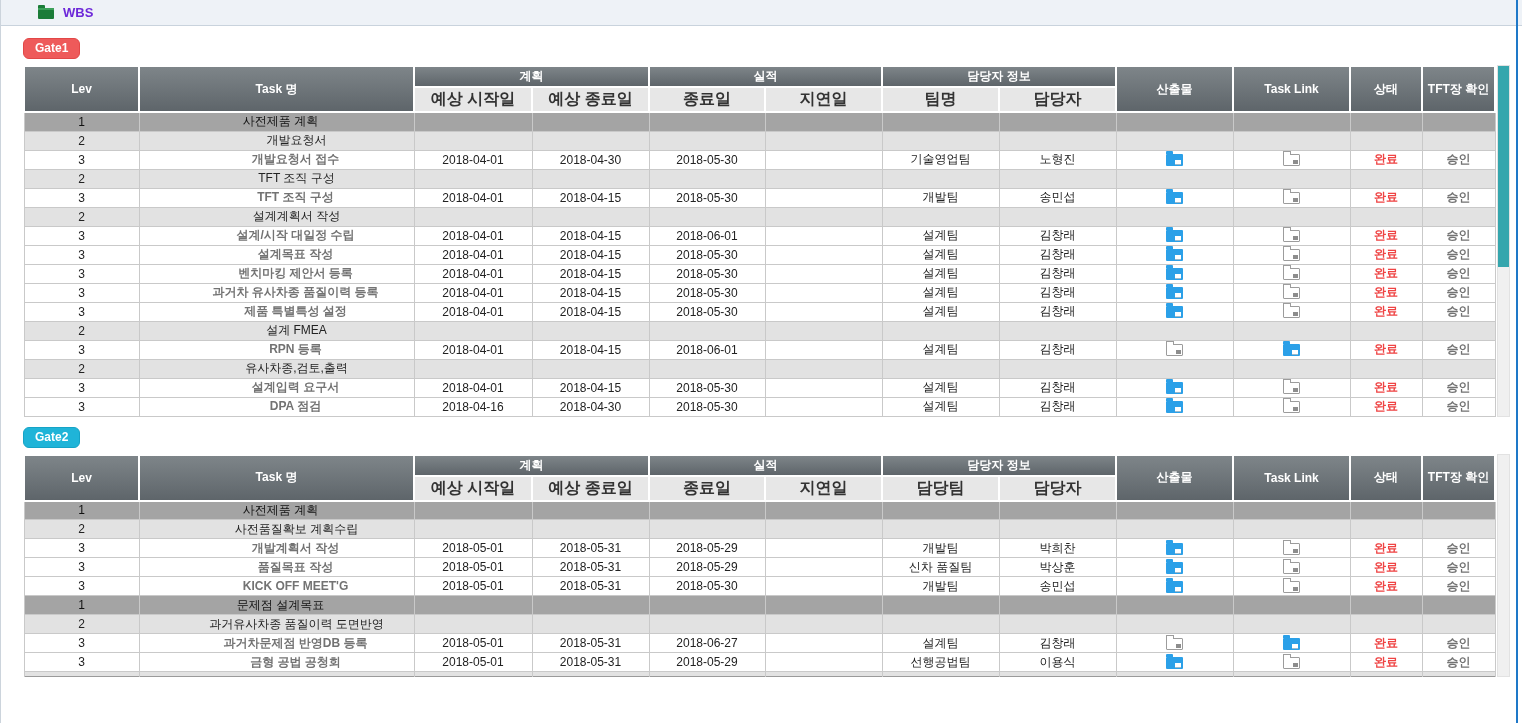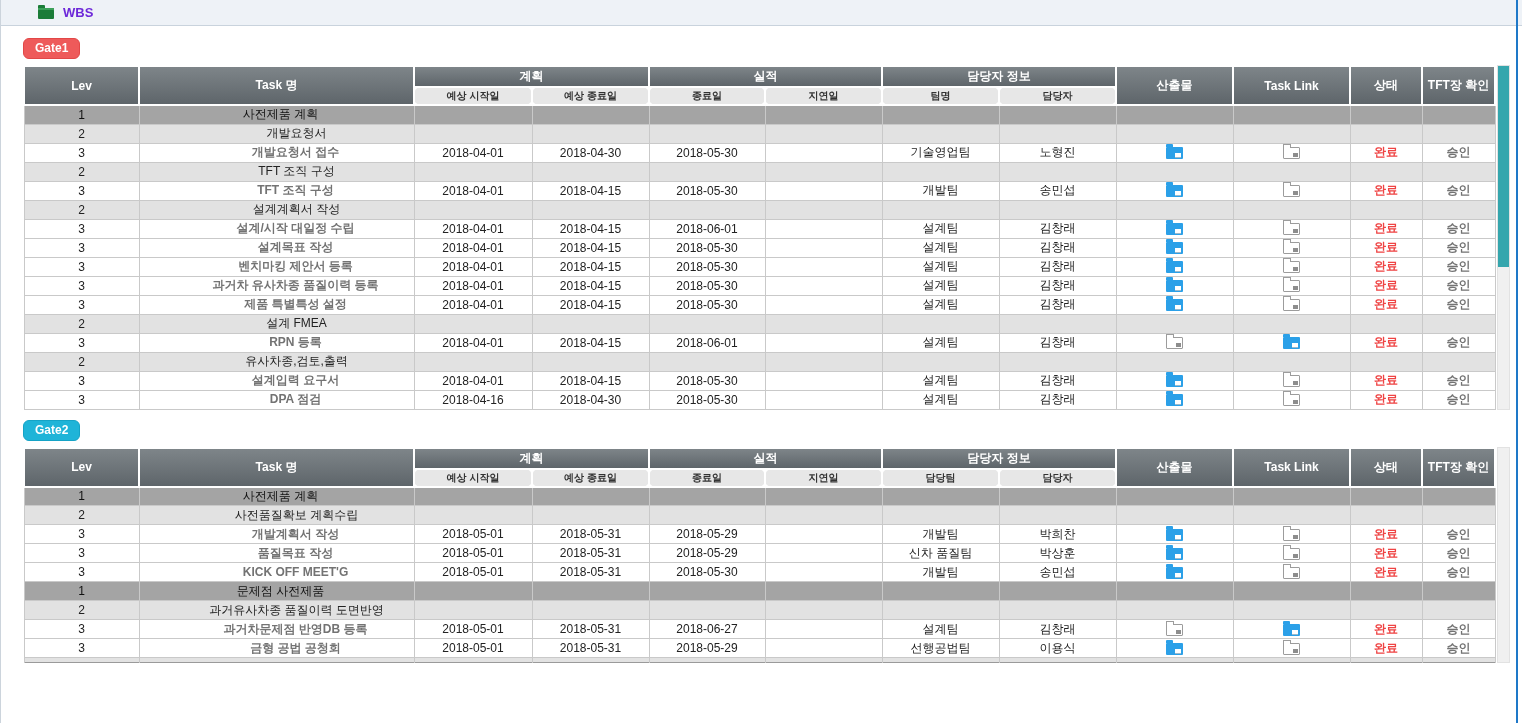--- a/index.html
+++ b/index.html
@@ -24,21 +24,21 @@
 
   .gate-badge{ display:inline-block; margin-top:12px; padding:2px 11px 3px 11px;
     color:#fff; font-weight:bold; font-size:12px; border-radius:6px; }
   .gate1-badge{ background:#ee5a5a; border:1px solid #e24747; }
   .gate2-badge{ background:#1fb4d8; border:1px solid #15a3c6; margin-top:10px; }
 
   .grid-area{ position:relative; width:1488px; margin-top:6px; }
   .tbl{ width:1471px; border-collapse:collapse; table-layout:fixed; border:1px solid #9a9a9a; }
   .tbl th{ border:2px solid #ffffff; font-weight:bold; overflow:hidden; white-space:nowrap; }
   .tbl th.main{ background:linear-gradient(#7e8589,#5e656a); color:#fff; height:21px; font-size:12px; }
-  .tbl th.sub{ background:#e7e7e7; color:#333; height:17px; font-size:10px;border-radius:7px; }
+  .tbl th.sub{ background:#e7e7e7; color:#333; height:17px; font-size:16px; }
   .tbl td{ height:19px; border:1px solid #c9c9c9; padding:0 4px; overflow:hidden;
     white-space:nowrap; text-align:center; }
   tr.lv1 td{ background:#a4a4a4; color:#111; }
   tr.lv2 td{ background:#e2e2e2; color:#222; }
   tr.lv3 td{ background:#ffffff; }
   tr.partial td{ height:5px; padding:0; line-height:0; border-bottom:none; }
   td.task{ text-align:center; }
   tr.lv1 td.task{ padding-left:12px; }
   tr.lv2 td.task{ padding-left:44px; }
   tr.lv3 td.task{ padding-left:42px; }
@@ -458,21 +458,21 @@
             <td></td>
             <td>개발팀</td>
             <td>송민섭</td>
             <td><span class="folder blue"></span></td>
             <td><span class="folder gray"></span></td>
             <td class="status-cell">완료</td>
             <td><a class="approve-link">승인</a></td>
           </tr>
           <tr class="lv1">
             <td>1</td>
-            <td class="task">문제점 사전제품</td>
+            <td class="task">문제점 설계목표</td>
             <td></td>
             <td></td>
             <td></td>
             <td></td>
             <td></td>
             <td></td>
             <td></td>
             <td></td>
             <td class="status-cell"></td>
             <td></td>

